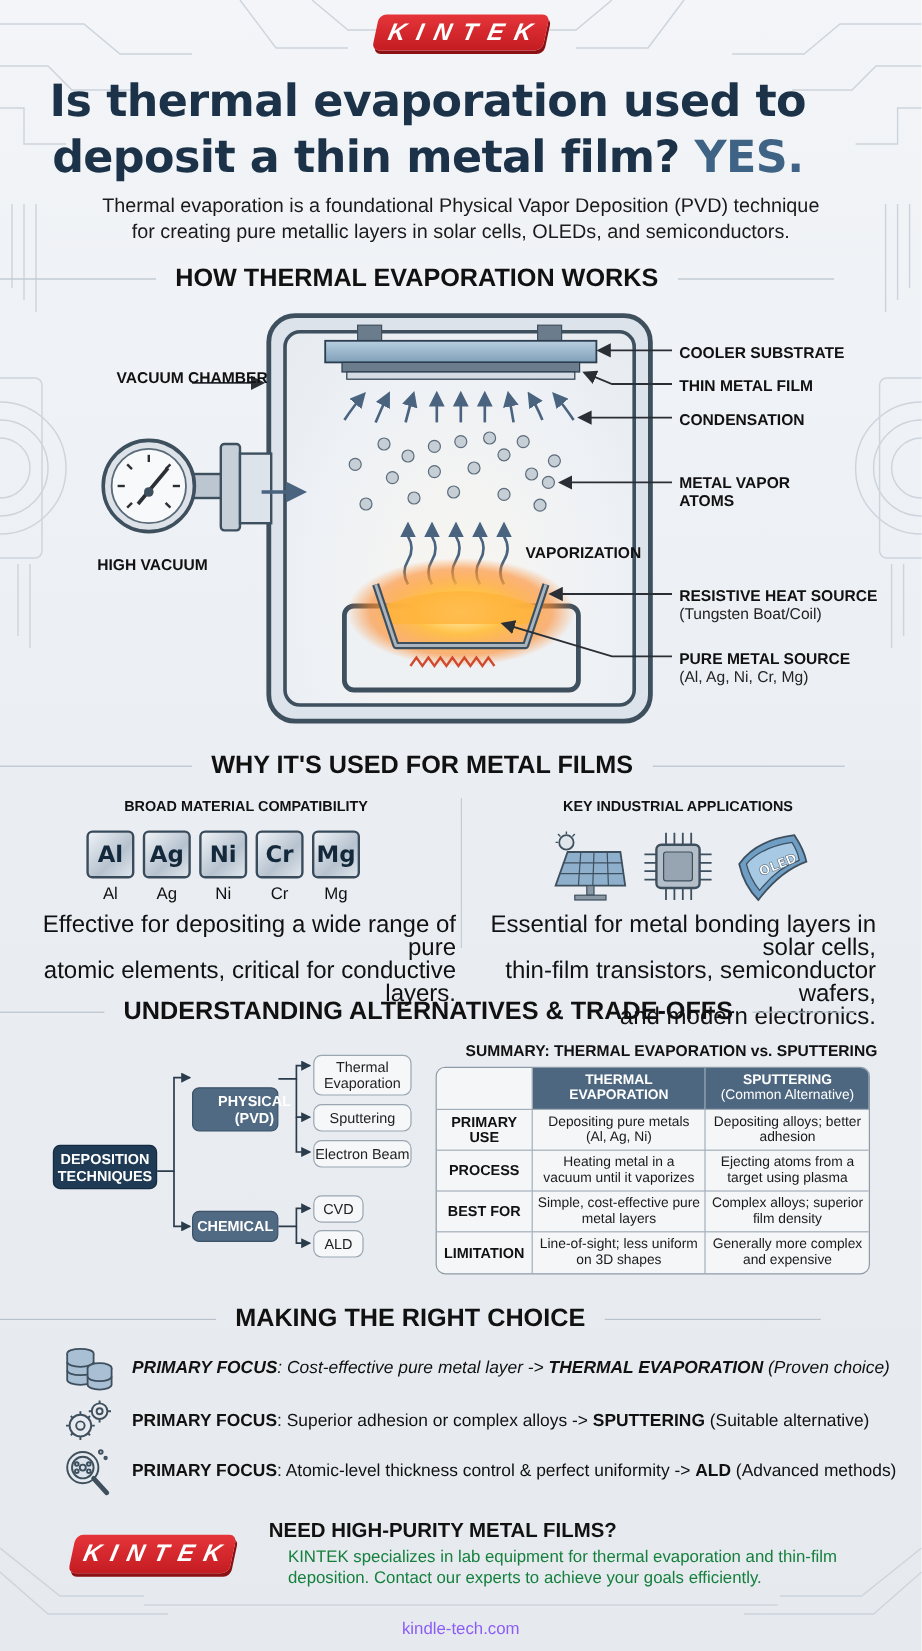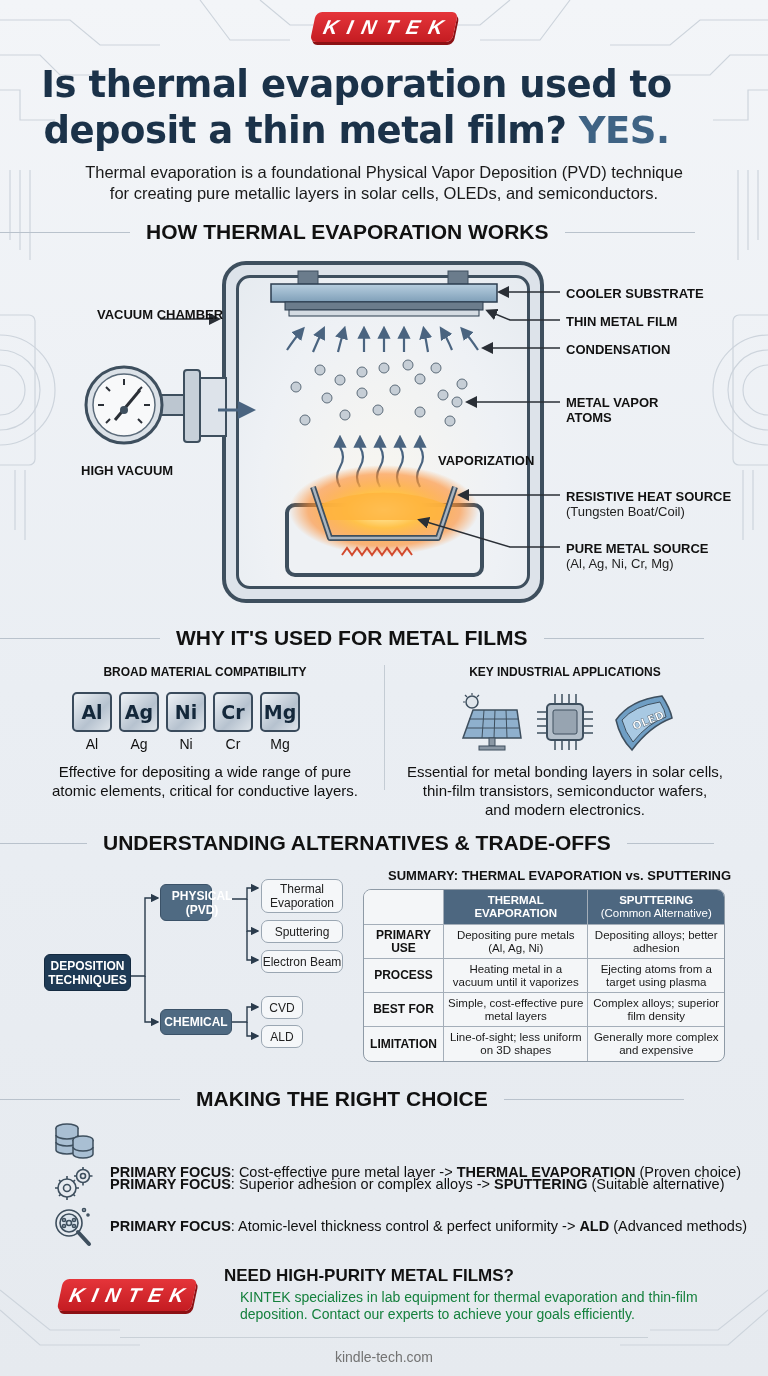--- a/index.html
+++ b/index.html
@@ -61,21 +61,21 @@
   
   .elements { position: absolute; left: 72px; top: 692px; display: flex; gap: 7px; }
   .el-tile { width: 40px; text-align: center; }
   .el-box {
     width: 40px; height: 40px; border: 2px solid #3a4b5c; border-radius: 5px;
     background: linear-gradient(135deg,#eef2f6 0%,#b6c2cf 60%,#dfe5eb 100%);
     font-family: "DejaVu Sans", sans-serif; font-size: 19px; font-weight: 600; color: #14283b;
     display:flex; align-items:center; justify-content:center;
   }
   .el-name { font-size: 14px; margin-top: 4px; color: #111; }
-  .center-text { position: absolute; text-align: center; font-size: 15px; line-height: 19px; color: #111; }
+  .center-text { position: absolute; text-align: right; font-size: 20px; line-height: 19px; color: #111; }
   .sub-h { position: absolute; text-align: center; font-weight: bold; font-size: 12px; color: #111; }
 
   
   .node {
     position: absolute; border-radius: 6px; display:flex; align-items:center; justify-content:center;
     text-align: center; font-weight: bold; font-size: 12px; line-height: 14px; color: #fff;
   }
   .node.dark { background: #1e3a55; border: 1px solid #142a40; }
   .node.mid { background: #4f6a82; border: 1px solid #3b5268; }
   .node.leaf {
@@ -105,21 +105,21 @@
   
   .footer-logo {
     position:absolute; left: 60px; top: 1279px; width: 134px; height: 32px;
     background: linear-gradient(180deg,#e5353a,#c41c22);
     border-radius: 6px; transform: skewX(-12deg); box-shadow: 2px 3px 0 #8c1114;
     display:flex; align-items:center; justify-content:center;
   }
   .footer-logo span { color:#fff; font-weight:bold; font-style:italic; font-size: 20px; letter-spacing: 8px; padding-left: 8px; }
   .cta-h { position:absolute; left: 224px; top: 1266px; font-weight:bold; font-size: 17px; color:#111; }
   .cta-b { position:absolute; left: 240px; top: 1289px; width: 500px; font-size: 14px; line-height: 17px; color:#15803d; }
-  .site { position:absolute; left: 0; width: 768px; top: 1349px; text-align:center; font-size: 14px; color:#737373; }
+  .site { position:absolute; left: 0; width: 768px; top: 1349px; text-align:center; font-size: 14px; color:#8b5cf6; }
 </style>
 </head>
 <body>
 
 <svg class="circuit" viewBox="0 0 768 1376">
   <g fill="none" stroke="#cdd4dc" stroke-width="1.2">
     <path d="M0 20 H70 L100 45 H160"></path>
       <path d="M0 55 H40 L60 75 H110"></path>
     <path d="M200 0 L230 40 H290"></path>
       <path d="M260 0 L290 25 H320"></path>
@@ -403,21 +403,21 @@
     <path d="M131 116 H145 V38 H158" marker-end="url(#tm)"></path>
     <path d="M145 116 V162 H158" marker-end="url(#tm)"></path>
     <path d="M232 39 H247 V28 H258" marker-end="url(#tm)"></path>
     <path d="M247 39 V71 H258" marker-end="url(#tm)"></path>
     <path d="M247 71 V100 H258" marker-end="url(#tm)"></path>
     <path d="M232 162 H247 V147 H258" marker-end="url(#tm)"></path>
     <path d="M247 162 V176 H258" marker-end="url(#tm)"></path>
   </g>
 </svg>
 <div class="node dark" style="left:44px;top:954px;width:87px;height:37px;">DEPOSITION TECHNIQUES</div>
-<div class="node mid" style="left:160px;top:884px;width:52px;height:37px;padding-left:32px;">PHYSICAL (PVD)</div>
+<div class="node mid" style="left:160px;top:906px;width:72px;height:37px;padding-left:32px;">PHYSICAL (PVD)</div>
 <div class="node mid" style="left:160px;top:1009px;width:72px;height:26px;">CHEMICAL</div>
 <div class="node leaf" style="left:261px;top:879px;width:82px;height:34px;">Thermal Evaporation</div>
 <div class="node leaf" style="left:261px;top:920px;width:82px;height:23px;">Sputtering</div>
 <div class="node leaf" style="left:261px;top:950px;width:82px;height:23px;">Electron Beam</div>
 <div class="node leaf" style="left:261px;top:996px;width:42px;height:23px;">CVD</div>
 <div class="node leaf" style="left:261px;top:1025px;width:42px;height:23px;">ALD</div>
 
 <div class="cmp-title">SUMMARY: THERMAL EVAPORATION vs. SPUTTERING</div>
 <table class="cmp">
   <tbody>
@@ -462,21 +462,21 @@
   <g fill="#a9bfd3" stroke="#3e4f5e" stroke-width="1.5">
     <ellipse cx="15" cy="6" rx="11" ry="4"></ellipse>
       <path d="M4 6 v22 a11 4 0 0 0 22 0 v-22"></path>
     <path d="M4 13 a11 4 0 0 0 22 0" fill="none"></path>
       <path d="M4 20 a11 4 0 0 0 22 0" fill="none"></path>
     <ellipse cx="31" cy="18" rx="10" ry="4"></ellipse>
       <path d="M21 18 v14 a10 4 0 0 0 20 0 v-14"></path>
     <path d="M21 25 a10 4 0 0 0 20 0" fill="none"></path>
   </g>
 </svg>
-<div class="choice" style="top:1164px;"><b>PRIMARY FOCUS</b><span>: Cost-effective pure metal layer -&gt; </span><b>THERMAL EVAPORATION</b><span> (Proven choice)</span></div>
+<div class="choice" style="top:1132px;font-style:italic;"><b>PRIMARY FOCUS</b><span>: Cost-effective pure metal layer -&gt; </span><b>THERMAL EVAPORATION</b><span> (Proven choice)</span></div>
 
 <svg class="choice-icon" style="top:1165px;" width="44" height="36" viewBox="0 0 44 36">
   <g fill="none" stroke="#3e4f5e" stroke-width="1.6">
     <circle cx="15" cy="23" r="9"></circle>
       <circle cx="15" cy="23" r="3.5"></circle>
     <circle cx="31" cy="11" r="6.5"></circle>
       <circle cx="31" cy="11" r="2.5"></circle>
     <path d="M15 11 v3 M15 32 v3 M3 23 h3 M24 23 h3 M7 15 l2 2 M21 29 l2 2 M7 31 l2 -2 M21 17 l2 -2"></path>
     <path d="M31 2 v2.5 M31 18 v2.5 M22 11 h2.5 M38 11 h2.5"></path>
   </g>

